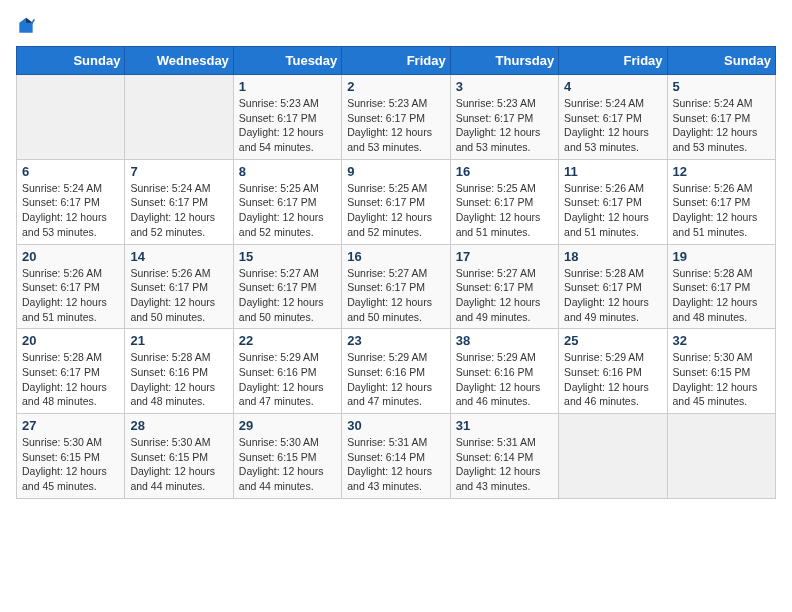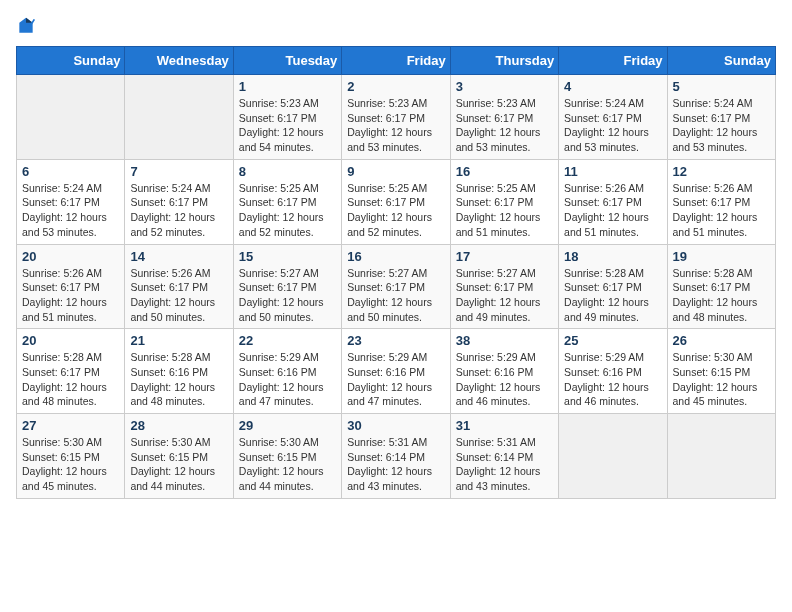--- a/index.html
+++ b/index.html
@@ -275,21 +275,21 @@
 Sunset: 6:16 PM
 Daylight: 12 hours and 46 minutes.</div>
         </td>
         <td>
           <span class="day-number">25</span>
           <div class="day-info" style="white-space: pre-line;">Sunrise: 5:29 AM
 Sunset: 6:16 PM
 Daylight: 12 hours and 46 minutes.</div>
         </td>
         <td>
-          <span class="day-number">26</span>
+          <span class="day-number">32</span>
           <div class="day-info" style="white-space: pre-line;">Sunrise: 5:30 AM
 Sunset: 6:15 PM
 Daylight: 12 hours and 45 minutes.</div>
         </td>
       </tr>
       <tr>
         <td>
           <span class="day-number">27</span>
           <div class="day-info" style="white-space: pre-line;">Sunrise: 5:30 AM
 Sunset: 6:15 PM

